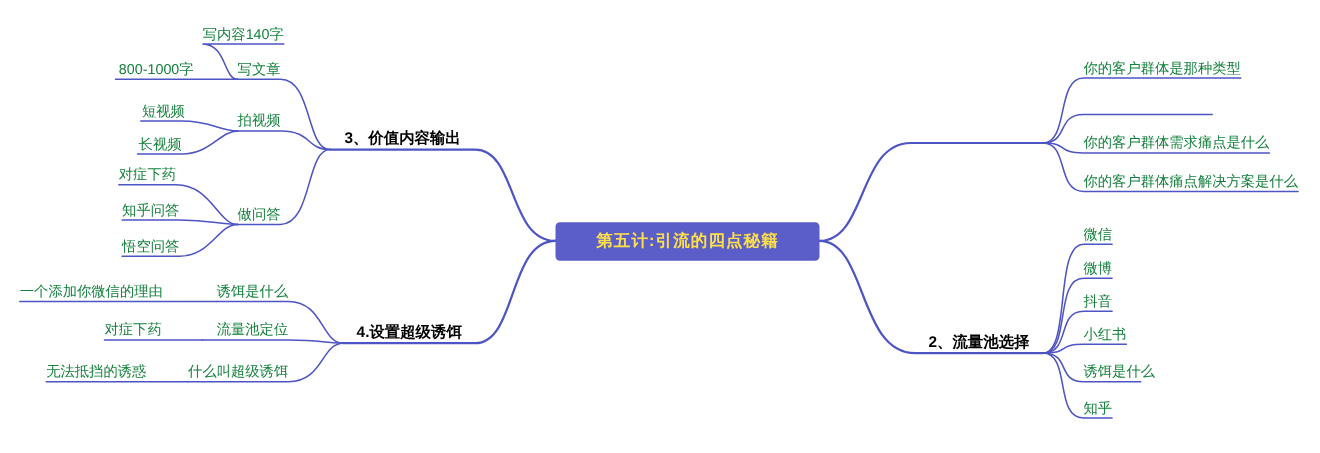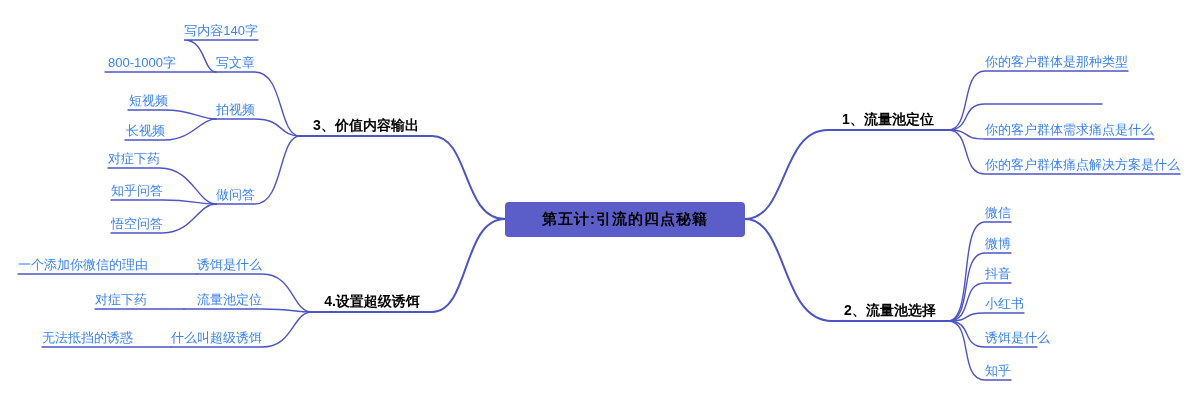--- a/index.html
+++ b/index.html
@@ -1,27 +1,27 @@
 <!DOCTYPE html>
 <html><head>
 <meta charset="utf-8">
 <style>
   html,body { margin:0; padding:0; background:#ffffff; }
   body { width:1200px; height:412px; overflow:hidden;
          font-family:"Liberation Sans","DejaVu Sans",sans-serif; }
   .canvas { position:relative; width:1200px; height:412px; background:#ffffff; }
   .wires { position:absolute; left:0; top:0; pointer-events:none; }
   .node { position:absolute; white-space:nowrap; font-size:13px; line-height:19px;
-          color:#3b82f6; cursor:default; }
+          color:#15803d; cursor:default; }
   .node.right { text-align:right; }
   .branch-label { font-size:14px; font-weight:bold; color:#000000;
                   line-height:22px; text-align:center; }
   .central {
     position:absolute; left:505px; top:202px; width:240px; height:35px;
-    background:#5b5ec9; border-radius:4px; color:#000000;
+    background:#5b5ec9; border-radius:4px; color:#fde047;
     display:flex; align-items:center; justify-content:center;
     font-size:15px; font-weight:bold; letter-spacing:1px;
   }
 </style>
 </head>
 <body>
 
 <div class="canvas">
 
   <svg class="wires" width="1200" height="412" viewBox="0 0 1200 412">
@@ -65,21 +65,20 @@
 
         <path d="M197,274 L18,274"></path>
         <path d="M184,309 L95,309"></path>
         <path d="M171,347 L42,347"></path>
       </g>
     </g>
   </svg>
 
   <div class="central">第五计:引流的四点秘籍</div>
 
-  <div class="node branch-label" style="left:828px; top:108px; width:120px;">1、流量池定位</div>
   <div class="node" style="left:985px; top:52px;">你的客户群体是那种类型</div>
   <div class="node" style="left:985px; top:120px;">你的客户群体需求痛点是什么</div>
   <div class="node" style="left:985px; top:155px;">你的客户群体痛点解决方案是什么</div>
 
   <div class="node branch-label" style="left:832px; top:299px; width:116px;">2、流量池选择</div>
   <div class="node" style="left:985px; top:203px;">微信</div>
   <div class="node" style="left:985px; top:234px;">微博</div>
   <div class="node" style="left:985px; top:264px;">抖音</div>
   <div class="node" style="left:985px; top:294px;">小红书</div>
   <div class="node" style="left:985px; top:328px;">诱饵是什么</div>

